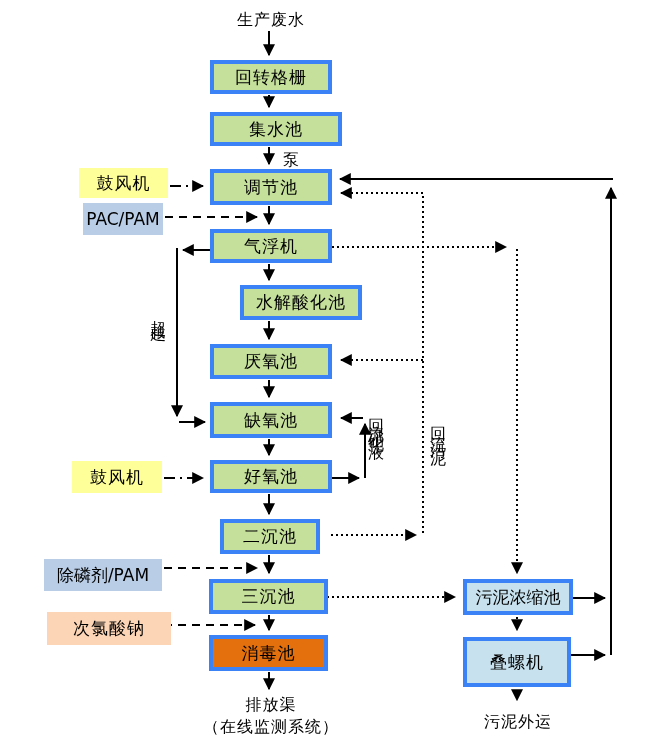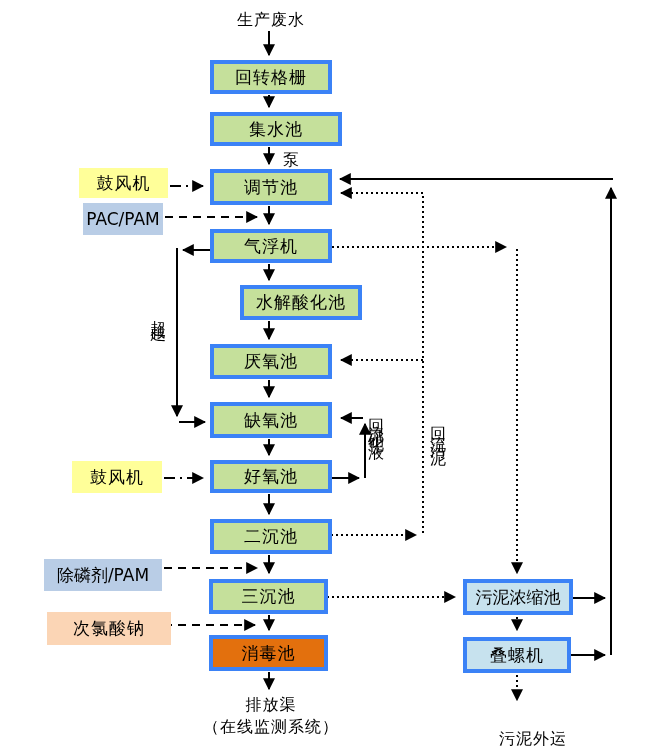--- a/index.html
+++ b/index.html
@@ -117,34 +117,34 @@
 
   <div class="node green" style="left:210px; top:60px;  width:122px; height:34px;">回转格栅</div>
   <div class="node green" style="left:210px; top:112px; width:132px; height:34px;">集水池</div>
   <div class="tlabel" style="left:283px; top:150px;">泵</div>
   <div class="node green" style="left:210px; top:169px; width:122px; height:36px;">调节池</div>
   <div class="node green" style="left:210px; top:229px; width:122px; height:34px;">气浮机</div>
   <div class="node green" style="left:210px; top:285px; width:122px; height:35px;margin-left:30px;">水解酸化池</div>
   <div class="node green" style="left:210px; top:344px; width:122px; height:35px;">厌氧池</div>
   <div class="node green" style="left:210px; top:402px; width:122px; height:36px;">缺氧池</div>
   <div class="node green" style="left:210px; top:460px; width:122px; height:33px;">好氧池</div>
-  <div class="node green" style="left:210px; top:519px; width:122px; height:35px;">二沉池</div>
+  <div class="node green" style="left:220px; top:519px; width:100px; height:35px;">二沉池</div>
   <div class="node green" style="left:209px; top:579px; width:119px; height:35px;">三沉池</div>
   <div class="node orange" style="left:209px; top:635px; width:119px; height:36px;">消毒池</div>
 
   <div class="node bluebox" style="left:463px; top:579px; width:110px; height:36px; letter-spacing:0;">污泥浓缩池</div>
-  <div class="node bluebox" style="left:463px; top:637px; width:108px; height:36px;text-align:center;">叠螺机</div>
+  <div class="node bluebox" style="left:463px; top:637px; width:108px; height:50px;text-align:center;">叠螺机</div>
 
   <div class="chem yellow" style="left:79px; top:168px; width:89px; height:30px;">鼓风机</div>
   <div class="chem chemblue" style="left:83px; top:203px; width:80px; height:32px; letter-spacing:0;">PAC/PAM</div>
   <div class="chem yellow" style="left:72px; top:461px; width:90px; height:32px;">鼓风机</div>
   <div class="chem chemblue" style="left:44px; top:559px; width:118px; height:32px; letter-spacing:0;">除磷剂/PAM</div>
   <div class="chem peach" style="left:47px; top:612px; width:124px; height:33px;">次氯酸钠</div>
 
   <div class="vlabel ls3" style="left:150px; top:308px;">超越</div>
   <div class="vlabel ls5" style="left:368px; top:406px;">回流硝化液</div>
   <div class="vlabel ls7" style="left:430px; top:414px;">回流污泥</div>
 
   <div class="tlabel center" style="left:210px; top:695px; width:122px;">排放渠</div>
   <div class="tlabel center" style="left:160px; top:717px; width:222px;">（在线监测系统）</div>
-  <div class="tlabel center" style="left:478px; top:712px; width:110px;margin-top:17px;">污泥外运</div>
+  <div class="tlabel center" style="left:463px; top:712px; width:110px;">污泥外运</div>
 
 </div>
 
 </body></html>

